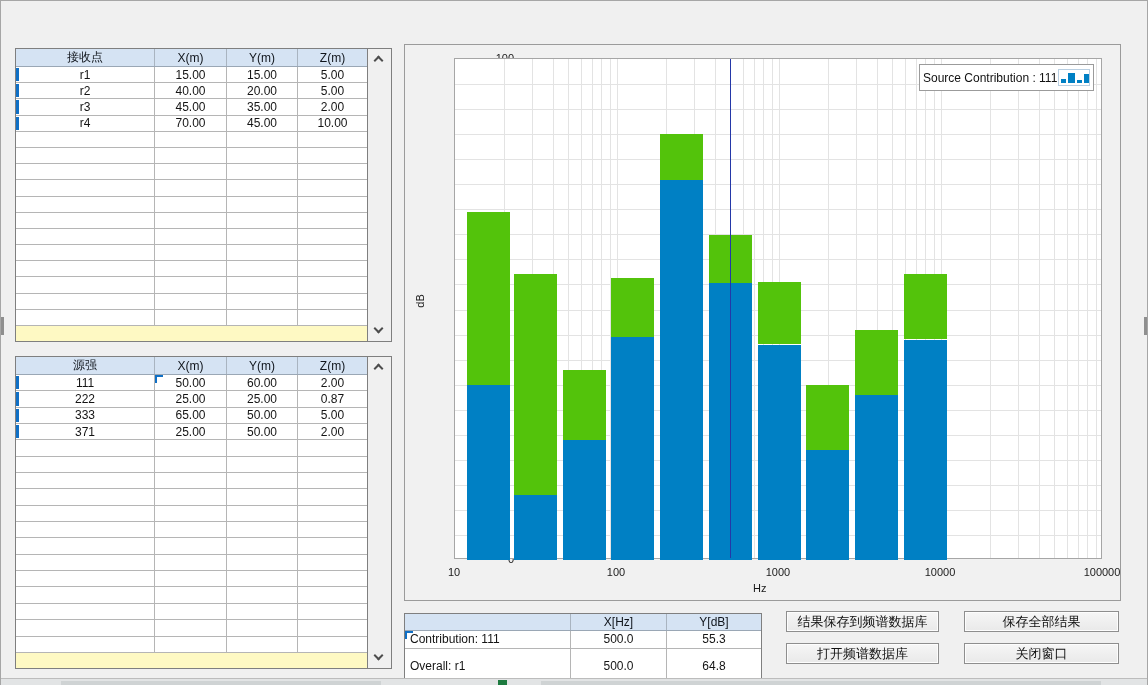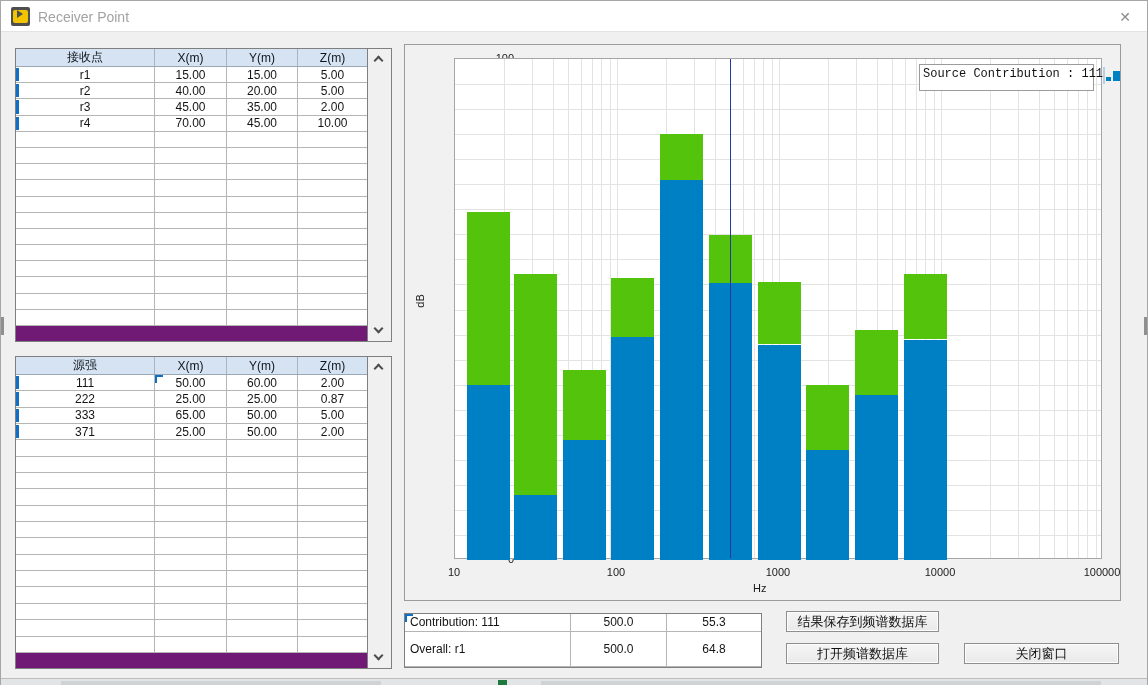--- a/index.html
+++ b/index.html
@@ -10,21 +10,21 @@
 
   
   #titlebar { position:absolute; left:0; top:0; width:100%; height:31px; background:#ffffff; border-bottom:1px solid #e3e3e3; }
   #lv-icon { position:absolute; left:10px; top:6px; width:19px; height:19px; background:#4f4f4f; border-radius:2px; }
   #lv-icon .yellow { position:absolute; left:2px; top:3px; width:15px; height:13px; background:#f2c500; border-radius:2px; }
   #lv-icon .tri { position:absolute; left:6px; top:3px; width:0; height:0; border-left:6px solid #4f4f4f; border-top:4px solid transparent; border-bottom:4px solid transparent; }
   #title-text { position:absolute; left:37px; top:8px; font-size:14px; color:#a3a3a3; }
   #close-btn { position:absolute; right:10px; top:4px; width:24px; height:24px; color:#8c8c8c; font-size:14px; text-align:center; line-height:24px; cursor:default; }
 
   
-  .lv-table { position:absolute; background:#701a75; border:1px solid #7f7f7f; display:flex; }
+  .lv-table { position:absolute; background:#fef9c3; border:1px solid #7f7f7f; display:flex; }
   .grid-area { position:relative; height:100%; }
   .scrollbar { width:24px; height:100%; background:#f0f0f0; border-left:1px solid #7f7f7f; position:relative; }
   .sb-arrow { position:absolute; left:7px; width:8px; height:8px; }
   .sb-arrow span { position:absolute; left:0; top:2px; width:7px; height:7px; border-left:2px solid #4d4d4d; border-top:2px solid #4d4d4d; }
   .sb-up { top:6px; } .sb-up span { transform:rotate(45deg); }
   .sb-down { bottom:6px; } .sb-down span { transform:rotate(225deg); top:-2px; }
 
   .hrow { display:flex; background:#d5e3f3; border-bottom:1px solid #9aa7b5; }
   .hcell { font-size:12px; color:#10151c; text-align:center; border-right:1px solid #a9b4c0; overflow:hidden; white-space:nowrap; display:flex; align-items:center; justify-content:center; }
   .hcell:last-child { border-right:none; }
@@ -43,21 +43,21 @@
   .gl-h { position:absolute; left:0; right:0; height:1px; background:#e3e3e3; }
   .bar-seg { position:absolute; }
   #cursor-line { position:absolute; top:0; bottom:0; width:1px; background:#2438a8; }
   .ytick { position:absolute; right:606px; width:36px; text-align:right; font-size:11px; color:#1a1a1a; }
   .xtick { position:absolute; top:521px; width:70px; text-align:center; font-size:11px; color:#1a1a1a; transform:translateX(-35px); }
   #ylabel { position:absolute; left:8px; top:250px; font-size:11px; color:#1a1a1a; transform:rotate(-90deg); }
   #xlabel { position:absolute; left:348px; top:537px; font-size:11px; color:#1a1a1a; }
 
   
   #legend { position:absolute; right:26px; top:19px; width:175px; background:#ffffff; border:1px solid #9b9b9b; padding:2px 3px; }
-  .legend-row { display:flex; height:21px;font-family:Liberation Mono, monospace; }
+  .legend-row { display:flex; align-items:center; height:21px; }
   .legend-label { flex:1; font-size:12px; color:#111; white-space:nowrap; }
   .legend-icon { width:32px; height:17px; border:1px solid #b9cfe2; background:#fff; position:relative; }
   .legend-icon i { position:absolute; bottom:2px; }
 
   
   #cursor-table { position:absolute; left:403px; top:612px; width:358px; background:#fff; border:1px solid #7f7f7f; }
 
   
   .lv-btn { position:absolute; height:21px; background:linear-gradient(#f6f6f6,#e9e9e9); border:1px solid #8e8e8e; box-shadow:inset 0 0 0 1px #fdfdfd; font-size:13px; color:#111; text-align:center; line-height:19px; cursor:default; font-family:"Liberation Sans","DejaVu Sans",sans-serif; }
 
@@ -65,28 +65,20 @@
   #bottom-strip { position:absolute; left:0; top:677px; width:100%; height:8px; background:#e2e4e5; border-top:1px solid #bcbcbc; }
   #bottom-strip .seg { position:absolute; top:2px; height:5px; background:#cfd3d4; }
   #bottom-strip .green-dot { position:absolute; left:497px; top:1px; width:9px; height:6px; background:#1d7a3f; }
   .edge-thumb { position:absolute; top:316px; width:3px; height:18px; background:#8f8f8f; }
 </style>
 </head>
 <body>
 
 <div id="window">
 
-  <div id="titlebar">
-    <div id="lv-icon">
-        <div class="yellow"></div>
-        <div class="tri"></div>
-      </div>
-    <div id="title-text">Receiver Point</div>
-    <div id="close-btn">✕</div>
-  </div>
 
   <div class="lv-table" id="receiver-table" style="left:14px; top:47px; width:377px; height:294px;">
     <div class="grid-area" id="receiver-grid" style="width:351px;">
         <div class="hrow" style="height:18px">
           <div class="hcell" style="width:139px">接收点</div>
           <div class="hcell" style="width:72px">X(m)</div>
           <div class="hcell" style="width:71px">Y(m)</div>
           <div class="hcell" style="width:69px">Z(m)</div>
         </div>
         <div class="drow marked" style="height:16.2px">
@@ -434,33 +426,39 @@
             <i style="left:2px;  width:5px; height:4px;  background:#0080c4"></i>
             <i style="left:9px;  width:7px; height:10px; background:#0080c4"></i>
             <i style="left:18px; width:5px; height:3px;  background:#0080c4"></i>
             <i style="left:25px; width:5px; height:9px;  background:#0080c4"></i>
           </span>
       </div>
     </div>
   </div>
 
   <div id="cursor-table">
+      <div class="hrow" style="height:17px">
+        <div class="hcell" style="width:166px"></div>
+        <div class="hcell" style="width:96px">X[Hz]</div>
+        <div class="hcell" style="width:94px">Y[dB]</div>
+      </div>
       <div class="drow" style="height:17.5px">
         <div class="dcell left sel-corner" style="width:166px">Contribution: 111</div>
         <div class="dcell" style="width:96px">500.0</div>
         <div class="dcell" style="width:94px">55.3</div>
       </div>
       <div class="drow" style="height:35px">
         <div class="dcell left" style="width:166px">Overall: r1</div>
         <div class="dcell" style="width:96px">500.0</div>
         <div class="dcell" style="width:94px">64.8</div>
       </div>
     </div>
 
   <button class="lv-btn" style="left:785px; top:610px; width:153px;">结果保存到频谱数据库</button>
+  <button class="lv-btn" style="left:963px; top:610px; width:155px;">保存全部结果</button>
   <button class="lv-btn" style="left:785px; top:642px; width:153px;">打开频谱数据库</button>
   <button class="lv-btn" style="left:963px; top:642px; width:155px;">关闭窗口</button>
 
   <div id="bottom-strip">
     <div class="seg" style="left:60px; width:320px;"></div>
     <div class="seg" style="left:540px; width:560px;"></div>
     <div class="green-dot"></div>
   </div>
   <div class="edge-thumb" style="left:0;"></div>
   <div class="edge-thumb" style="right:0;"></div>

